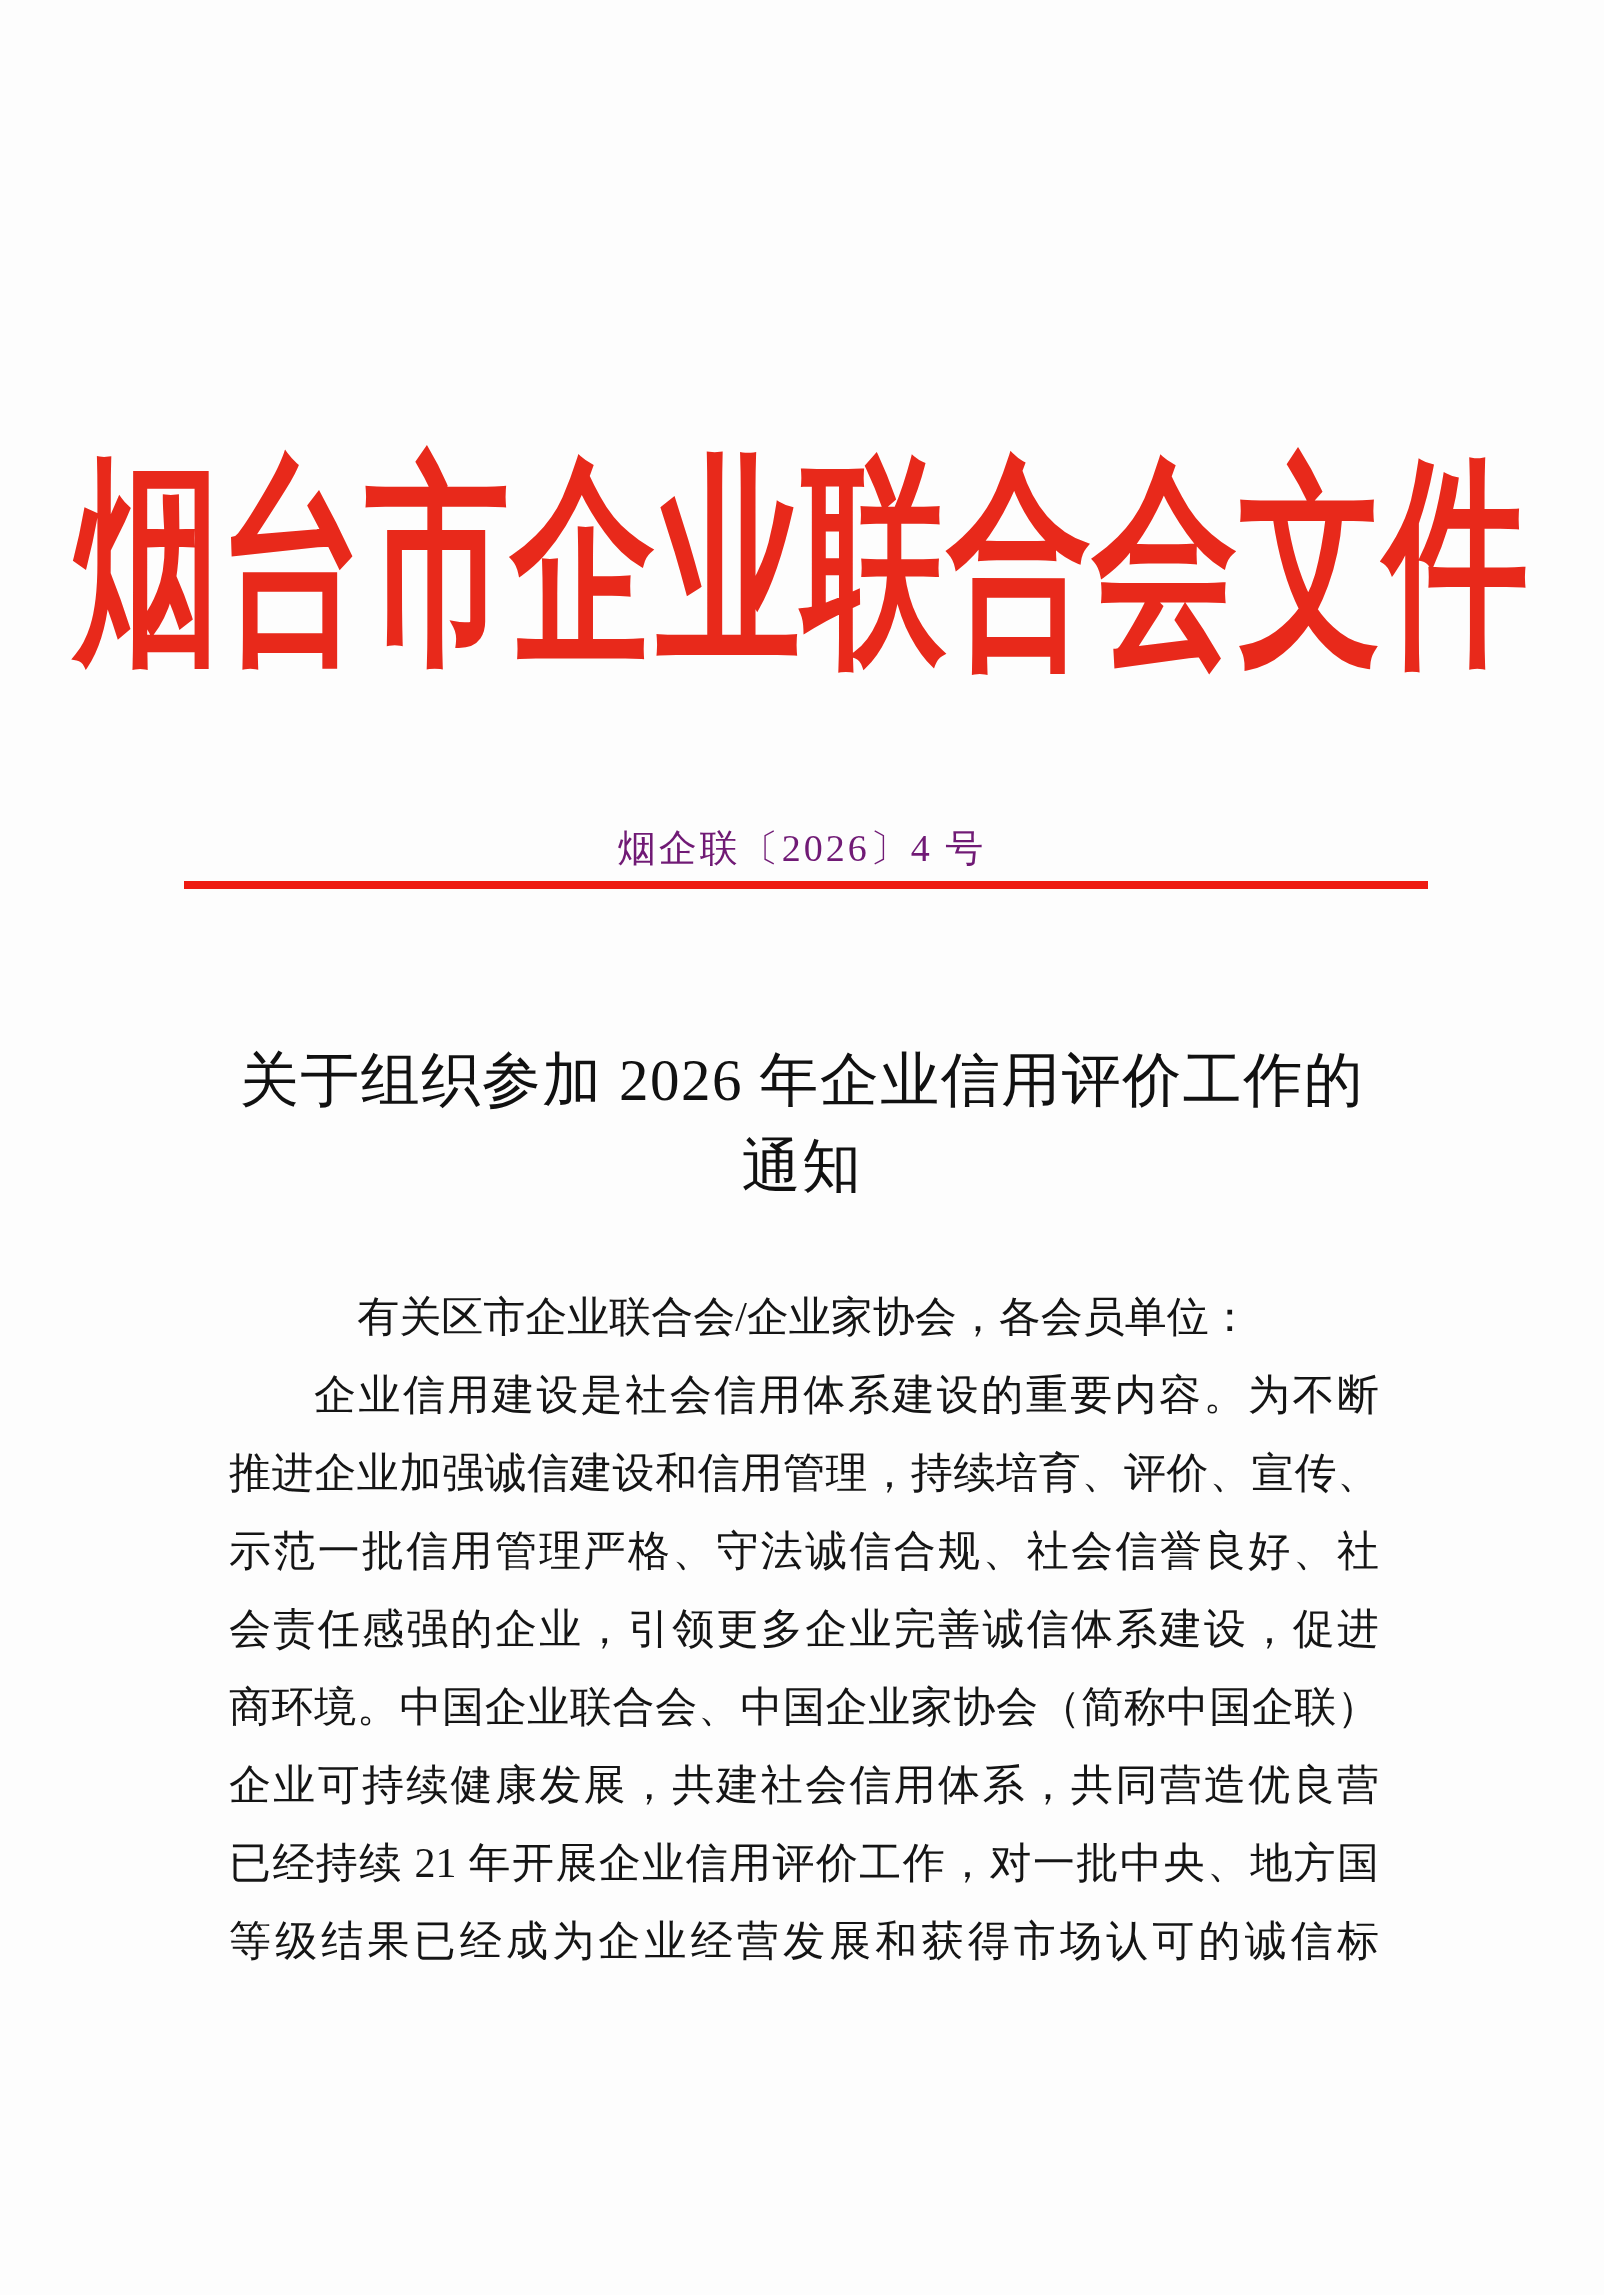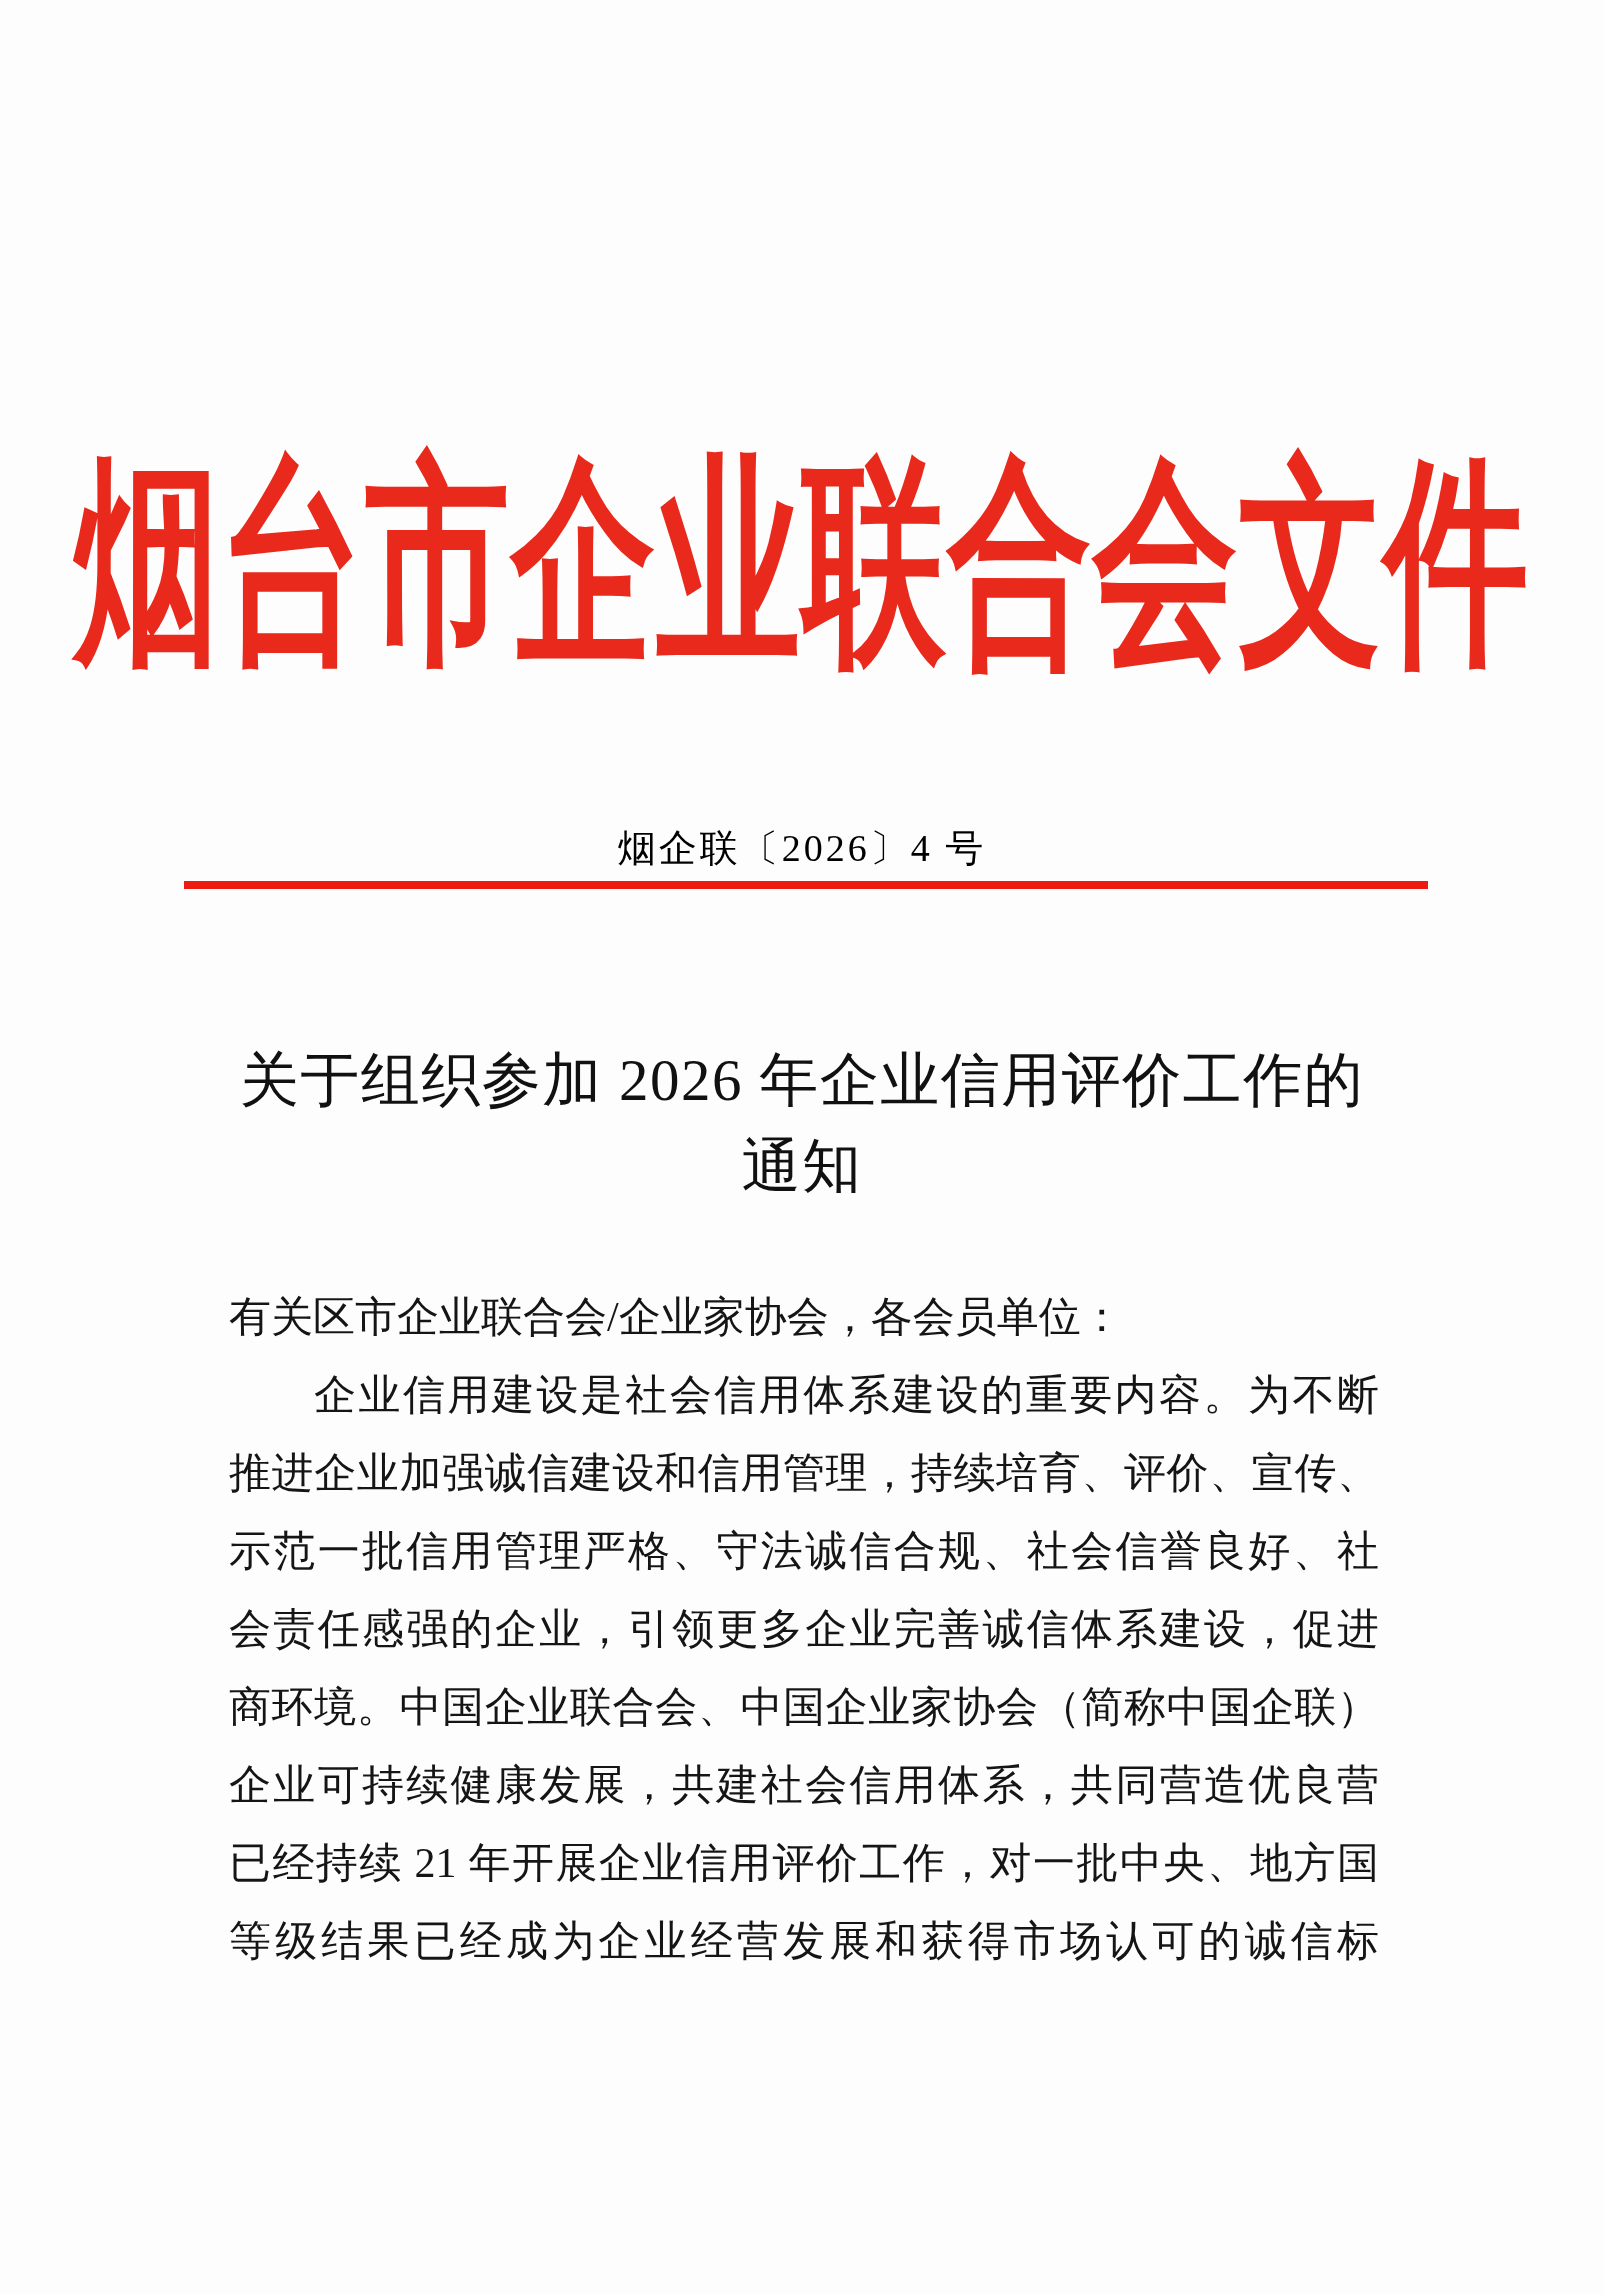--- a/index.html
+++ b/index.html
@@ -39,21 +39,21 @@
 
   
   .doc-number {
     position: absolute;
     top: 823px;
     left: 0;
     width: 100%;
     text-align: center;
     font-size: 38px;
     letter-spacing: 3px;
-    color: #000000;
+    color: #701a75;
     white-space: nowrap;
   }
 
   
   .red-rule {
     position: absolute;
     top: 881px;
     left: 184px;
     width: 1244px;
     height: 7.6px;
@@ -82,21 +82,21 @@
     width: 1150px;
     font-size: 42px;
     line-height: 78px;
     color: #151515;
   }
   .body-line {
     height: 78px;
     overflow: visible;
   }
   .salutation {
-    text-align: left;
+    text-align: center;
   }
   .para-line {
     text-align: justify;
     text-align-last: justify;
   }
   .para-line.first {
     text-indent: 85px;
   }
 </style>
 </head>

